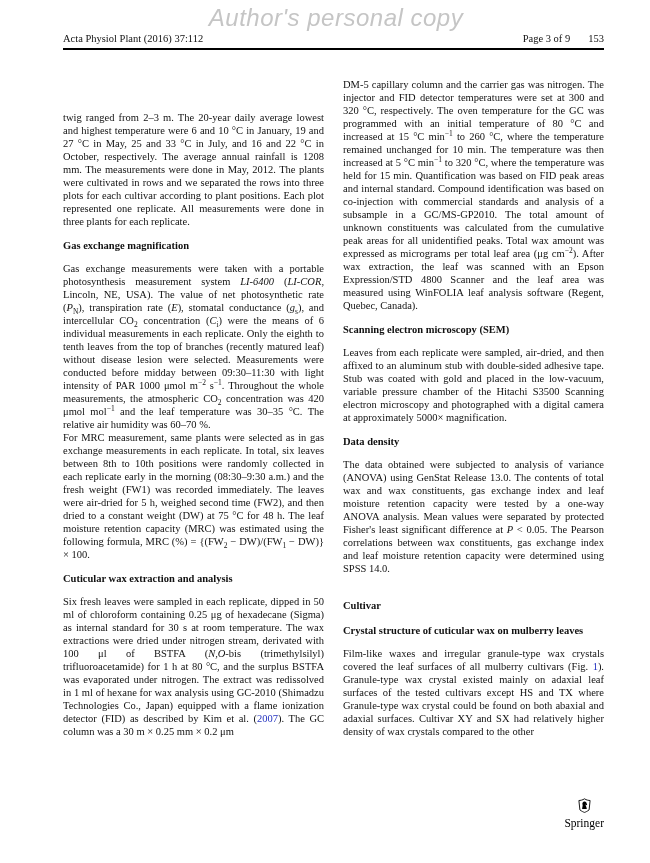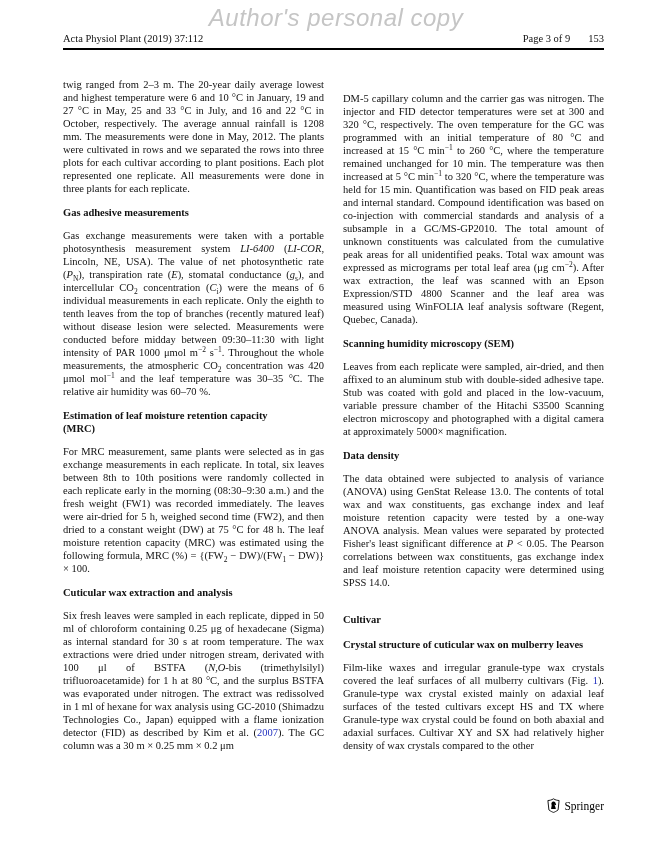--- a/index.html
+++ b/index.html
@@ -49,53 +49,52 @@
   .section-heading{
     font-weight:bold;
     font-size:10.5px;line-height:13px;
     margin:24px 0 12px 0;
   }
   sub,sup{font-size:7.5px;line-height:0;}
   .link{color:#2433c0;cursor:pointer;}
   .footer{
     position:absolute;right:57px;top:798px;
     display:flex;align-items:center;gap:4px;
-    font-size:11.5px;color:#000;
+    font-size:11.5px;color:#000;flex-direction:column;
   }
   .sp-logo{display:inline-flex;align-items:center;}
 </style>
 </head>
 <body>
 
 <div class="page">
 
   <div class="watermark">Author's personal copy</div>
 
   <div class="header">
-    <span>Acta Physiol Plant  (2019) 37:112</span>
+    <span>Acta Physiol Plant  (2016) 37:112</span>
     <span class="hdr-right"><span>Page 3 of 9</span><span class="artno">153</span></span>
   </div>
 
   <div class="rule"></div>
 
   <div class="cols">
 
     <div class="col">
       <p class="para">twig ranged from 2–3 m. The 20-year daily average lowest and highest temperature were 6 and 10 °C in January, 19 and 27 °C in May, 25 and 33 °C in July, and 16 and 22 °C in October, respectively. The average annual rainfall is 1208 mm. The measurements were done in May, 2012. The plants were cultivated in rows and we separated the rows into three plots for each cultivar according to plant positions. Each plot represented one replicate. All measurements were done in three plants for each replicate.</p>
-      <div class="heading">Gas adhesive measurements</div>
+      <div class="heading">Gas exchange magnification</div>
       <p class="para">Gas exchange measurements were taken with a portable photosynthesis measurement system <i>LI-6400</i> (<i>LI-COR</i>, Lincoln, NE, USA). The value of net photosynthetic rate (<i>P</i><sub>N</sub>), transpiration rate (<i>E</i>), stomatal conductance (<i>g</i><sub>s</sub>), and intercellular CO<sub>2</sub> concentration (<i>C</i><sub>i</sub>) were the means of 6 individual measurements in each replicate. Only the eighth to tenth leaves from the top of branches (recently matured leaf) without disease lesion were selected. Measurements were conducted before midday between 09:30–11:30 with light intensity of PAR 1000 μmol m<sup>−2</sup> s<sup>−1</sup>. Throughout the whole measurements, the atmospheric CO<sub>2</sub> concentration was 420 μmol mol<sup>−1</sup> and the leaf temperature was 30–35 °C. The relative air humidity was 60–70 %.</p>
-      <div class="heading">Estimation of leaf moisture retention capacity<br>(MRC)</div>
       <p class="para">For MRC measurement, same plants were selected as in gas exchange measurements in each replicate. In total, six leaves between 8th to 10th positions were randomly collected in each replicate early in the morning (08:30–9:30 a.m.) and the fresh weight (FW1) was recorded immediately. The leaves were air-dried for 5 h, weighed second time (FW2), and then dried to a constant weight (DW) at 75 °C for 48 h. The leaf moisture retention capacity (MRC) was estimated using the following formula, MRC (%) = {(FW<sub>2</sub> − DW)/(FW<sub>1</sub> − DW)} × 100.</p>
       <div class="heading">Cuticular wax extraction and analysis</div>
       <p class="para">Six fresh leaves were sampled in each replicate, dipped in 50 ml of chloroform containing 0.25 μg of hexadecane (Sigma) as internal standard for 30 s at room temperature. The wax extractions were dried under nitrogen stream, derivated with 100 μl of BSTFA (<i>N,O</i>-bis (trimethylsilyl) trifluoroacetamide) for 1 h at 80 °C, and the surplus BSTFA was evaporated under nitrogen. The extract was redissolved in 1 ml of hexane for wax analysis using GC-2010 (Shimadzu Technologies Co., Japan) equipped with a flame ionization detector (FID) as described by Kim et al. (<span class="link">2007</span>). The GC column was a 30 m × 0.25 mm × 0.2 μm</p>
     </div>
 
     <div class="col">
       <p class="para">DM-5 capillary column and the carrier gas was nitrogen. The injector and FID detector temperatures were set at 300 and 320 °C, respectively. The oven temperature for the GC was programmed with an initial temperature of 80 °C and increased at 15 °C min<sup>−1</sup> to 260 °C, where the temperature remained unchanged for 10 min. The temperature was then increased at 5 °C min<sup>−1</sup> to 320 °C, where the temperature was held for 15 min. Quantification was based on FID peak areas and internal standard. Compound identification was based on co-injection with commercial standards and analysis of a subsample in a GC/MS-GP2010. The total amount of unknown constituents was calculated from the cumulative peak areas for all unidentified peaks. Total wax amount was expressed as micrograms per total leaf area (μg cm<sup>−2</sup>). After wax extraction, the leaf was scanned with an Epson Expression/STD 4800 Scanner and the leaf area was measured using WinFOLIA leaf analysis software (Regent, Quebec, Canada).</p>
-      <div class="heading">Scanning humidity microscopy (SEM)</div>
+      <div class="heading">Scanning electron microscopy (SEM)</div>
       <p class="para">Leaves from each replicate were sampled, air-dried, and then affixed to an aluminum stub with double-sided adhesive tape. Stub was coated with gold and placed in the low-vacuum, variable pressure chamber of the Hitachi S3500 Scanning electron microscopy and photographed with a digital camera at approximately 5000× magnification.</p>
       <div class="heading">Data density</div>
       <p class="para">The data obtained were subjected to analysis of variance (ANOVA) using GenStat Release 13.0. The contents of total wax and wax constituents, gas exchange index and leaf moisture retention capacity were tested by a one-way ANOVA analysis. Mean values were separated by protected Fisher's least significant difference at <i>P</i> &lt; 0.05. The Pearson correlations between wax constituents, gas exchange index and leaf moisture retention capacity were determined using SPSS 14.0.</p>
       <div class="section-heading">Cultivar</div>
       <div class="heading" style="margin-top:0;">Crystal structure of cuticular wax on mulberry leaves</div>
       <p class="para">Film-like waxes and irregular granule-type wax crystals covered the leaf surfaces of all mulberry cultivars (Fig. <span class="link">1</span>). Granule-type wax crystal existed mainly on adaxial leaf surfaces of the tested cultivars except HS and TX where Granule-type wax crystal could be found on both abaxial and adaxial surfaces. Cultivar XY and SX had relatively higher density of wax crystals compared to the other</p>
     </div>
 
   </div>
 

